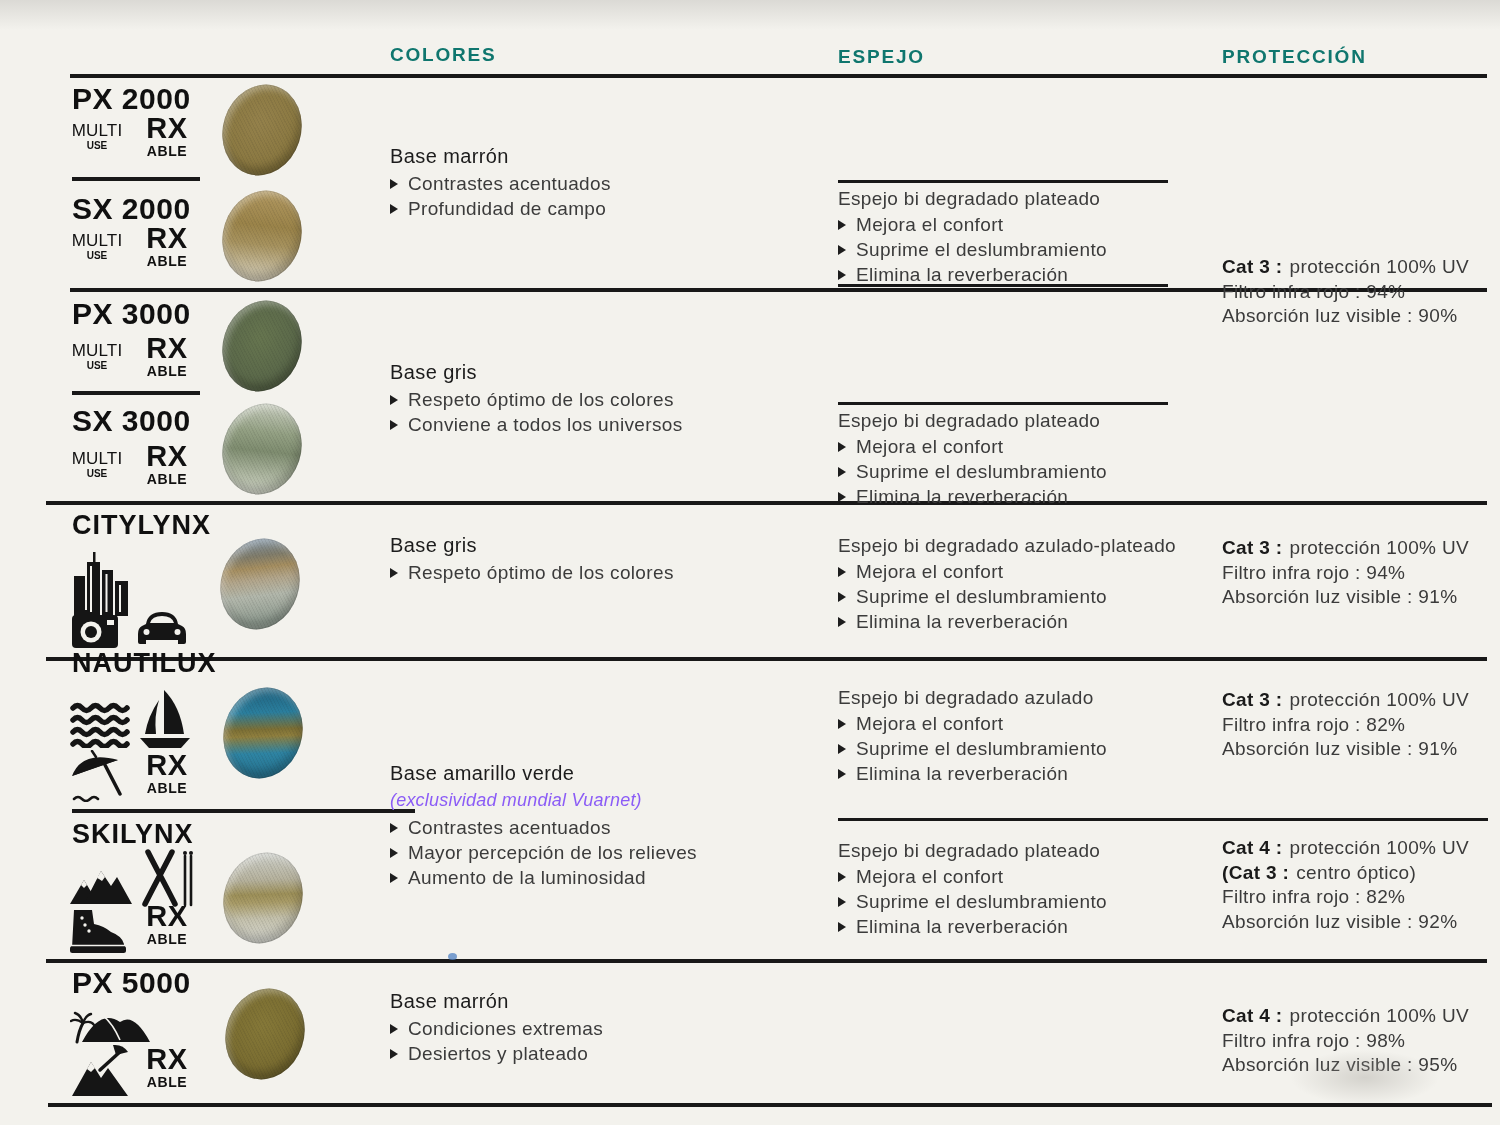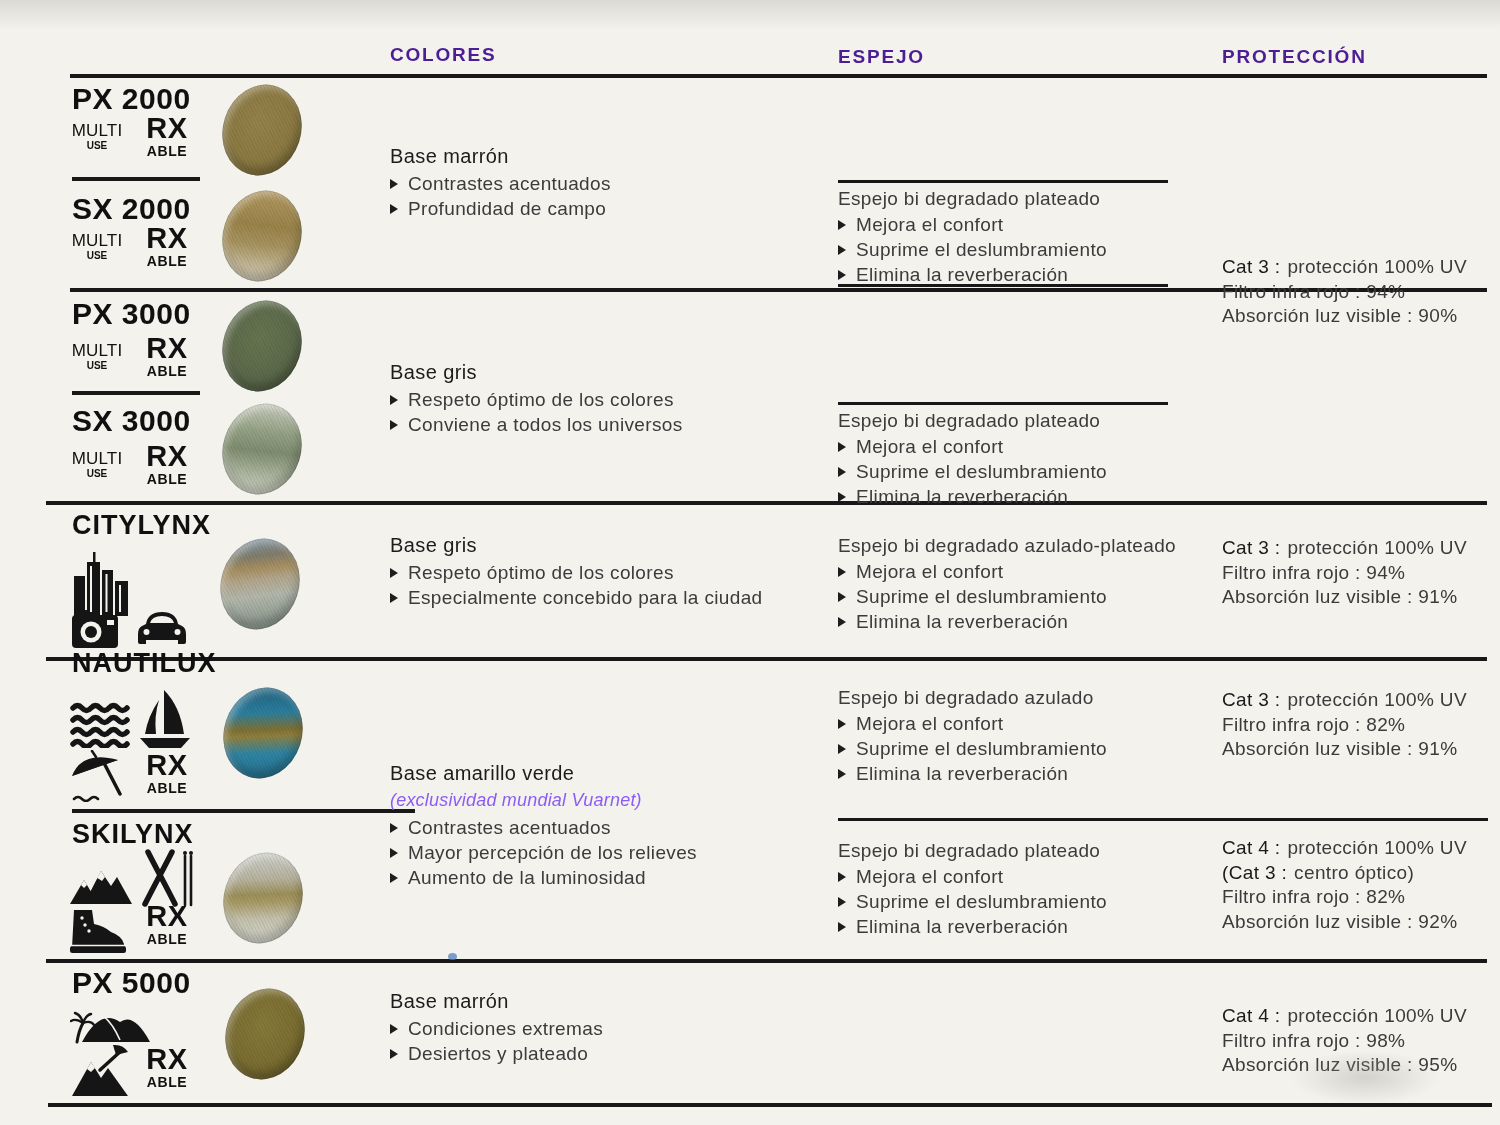--- a/index.html
+++ b/index.html
@@ -8,38 +8,38 @@
     background:#f3f2ed;
     font-family:"Liberation Sans", sans-serif;
     color:#3b3b3b;
   }
   .page::before{
     content:"";position:absolute;left:0;top:0;right:0;height:30px;
     background:linear-gradient(180deg, rgba(190,188,184,.45), rgba(190,188,184,0));
     pointer-events:none;
   }
   .abs{position:absolute;}
-  .col-header{font-weight:700;font-size:19px;line-height:1;letter-spacing:1.8px;color:#4c1d95;}
+  .col-header{font-weight:700;font-size:19px;line-height:1;letter-spacing:1.8px;color:#0f766e;}
   .hr{position:absolute;height:4px;background:#181818;}
   .hr.thin{height:3px;}
   .prod-title{font-weight:700;font-size:30px;line-height:1;letter-spacing:.5px;color:#101010;}
   .prod-title.md{font-size:27px;letter-spacing:1px;}
   .stack{text-align:center;color:#111;width:54px;}
   .stack .mt{font-weight:400;font-size:17px;line-height:1.05;letter-spacing:.2px;}
   .stack .mb{font-weight:700;font-size:10px;line-height:1.1;}
   .stack.rx .rt{font-weight:700;font-size:29px;line-height:.95;letter-spacing:.5px;}
   .stack.rx .rb{font-weight:700;font-size:14px;line-height:1.15;letter-spacing:.6px;}
   .base-title{font-weight:400;font-size:20px;line-height:1;color:#1c1c1c;letter-spacing:.4px;margin-bottom:8px;}
   .sub-italic{font-style:italic;font-size:18px;line-height:1;color:#8b5cf6;margin-bottom:9px;letter-spacing:.2px;}
   .body-line{font-size:19px;line-height:1;color:#3b3b3b;letter-spacing:.35px;}
   .esp-title{font-size:19px;line-height:1;color:#3b3b3b;letter-spacing:.35px;margin-bottom:7px;}
   .bullet{display:flex;align-items:center;gap:10px;margin-bottom:6px;}
   .tri{width:0;height:0;border-left:8px solid #1d1d1d;border-top:5px solid transparent;border-bottom:5px solid transparent;flex:0 0 auto;}
   .prot-line{font-size:19px;line-height:24.5px;color:#3b3b3b;letter-spacing:.35px;white-space:nowrap;}
-  .cat-b{font-weight:400;color:#1a1a1a;}
+  .cat-b{font-weight:700;color:#1a1a1a;}
   .sp{margin-left:7px;}
   .lens-pos{position:absolute;width:78px;height:92px;}
   .lens{
     position:absolute;inset:0;border-radius:50%;transform:rotate(18deg);
     box-shadow:inset 4px 3px 7px rgba(255,255,255,.35), inset -4px -6px 9px rgba(0,0,0,.22), inset 0 0 0 1px rgba(0,0,0,.12);
   }
   .lens::after{
     content:"";position:absolute;inset:0;border-radius:50%;
     background-image:repeating-linear-gradient(45deg, rgba(25,25,25,.08) 0 1px, rgba(255,255,255,0) 1px 3px);
   }
@@ -276,24 +276,20 @@
         <span class="tri"></span>
         <span class="body-line">Conviene a todos los universos</span>
       </div>
   </div>
   <div class="abs" style="left:390px;top:535px">
     <div class="base-title">Base gris</div>
     <div class="bullet">
         <span class="tri"></span>
         <span class="body-line">Respeto óptimo de los colores</span>
       </div>
-    <div class="bullet">
-        <span class="tri"></span>
-        <span class="body-line">Especialmente concebido para la ciudad</span>
-      </div>
   </div>
   <div class="abs" style="left:390px;top:763px">
     <div class="base-title">Base amarillo verde</div>
     <div class="sub-italic">(exclusividad mundial Vuarnet)</div>
     <div class="bullet">
         <span class="tri"></span>
         <span class="body-line">Contrastes acentuados</span>
       </div>
     <div class="bullet">
         <span class="tri"></span>

